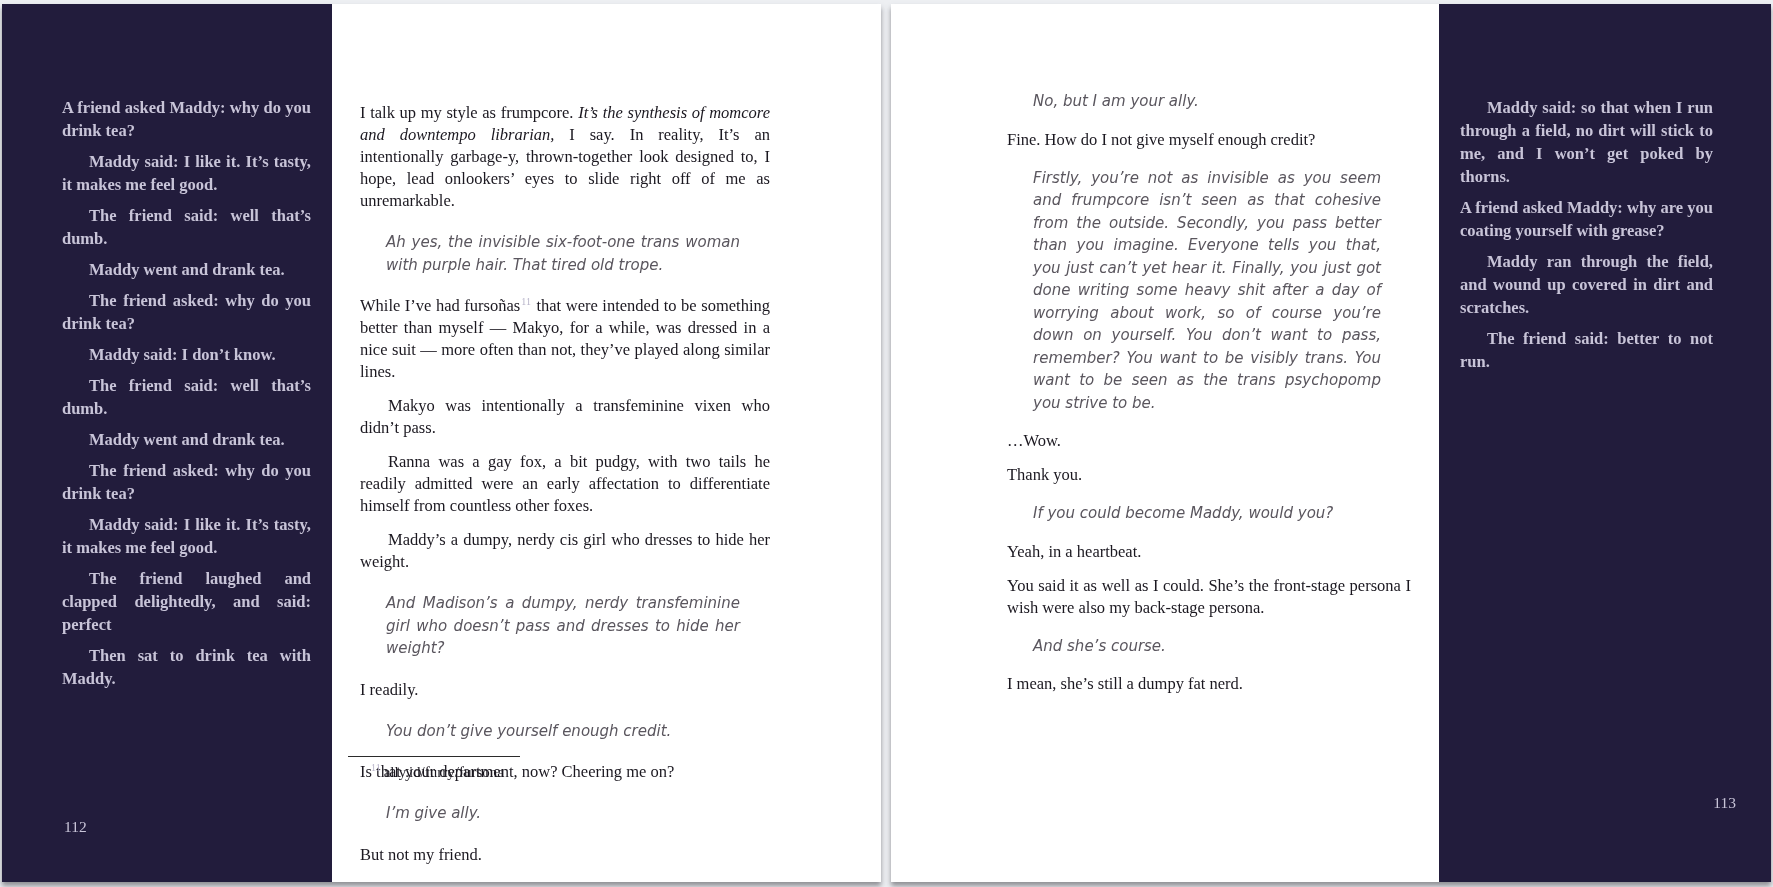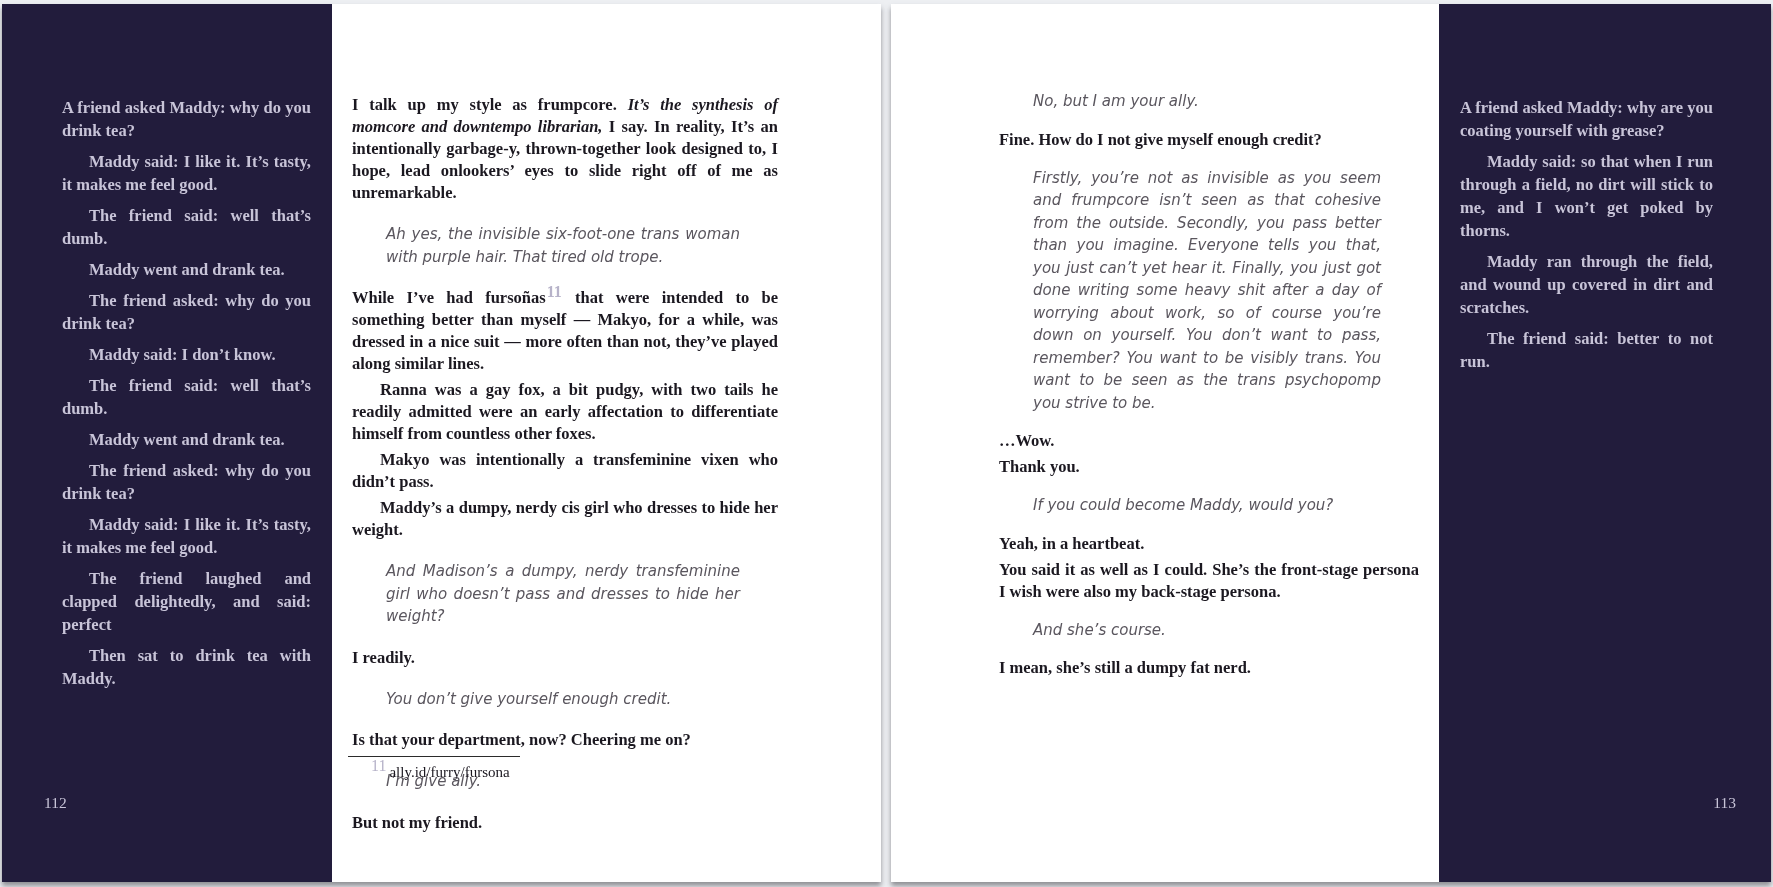--- a/index.html
+++ b/index.html
@@ -13,35 +13,35 @@
   .panel{position:absolute;top:0;height:878px;background:#221c3c;color:#c8c4d8;}
   .panel-left{left:0;width:330px;}
   .panel-right{right:0;width:332px;}
   .panel-text{position:absolute;top:84px;font-size:16.5px;line-height:23px;text-align:justify;}
   .panel-left  .panel-text{left:52px;right:13px;}
   .panel-right .panel-text{left:13px;right:50px;}
   .side-para{margin:8px;font-weight:bold;}
   .side-para.indent{text-indent:27px;}
 
   .page-number{position:absolute;top:790px;font-size:15.5px;color:#c8c4d8;}
-  .pn-left{left:42px;}
+  .pn-left{left:62px;margin-top:24px;}
   .pn-right{right:35px;text-align:center;}
 
   .content{position:absolute;font-size:16.5px;line-height:22px;color:#1b1820;text-align:justify;}
   .content-left{left:346px;top:86px;width:434px;}
   .content-right{left:104px;top:70px;width:428px;}
-  .body-para{margin:4px;font-weight:bold;}
+  .body-para{margin:12px;}
   .body-para.indent{text-indent:28px;}
 
   .dialogue{font-family:"DejaVu Sans", sans-serif;font-style:italic;color:#5a565e;
             font-size:15px;line-height:22.5px;text-align:justify;}
   .content-left  .dialogue{margin:19px 42px 19px 38px;}
   .content-right .dialogue{margin:16px 42px 16px 38px;}
 
-  sup.fnref{font-size:16px;color:#b7b3c9;vertical-align:super;line-height:0;margin:0 1px;}
+  sup.fnref{font-size:10px;color:#b7b3c9;vertical-align:super;line-height:0;margin:0 1px;}
 
   .footnote{position:absolute;left:346px;top:752px;width:434px;color:#1b1820;}
   .footnote-rule{width:172px;border-top:1.4px solid #2b2b2b;margin:0 0 7px 0;}
   .footnote-line{font-size:15px;padding-left:22px;}
   .footnote-line sup.fnref{margin-right:3px;}
 </style>
 </head>
 <body>
 
 <div class="viewport">
@@ -61,22 +61,22 @@
           <p class="side-para indent"><span>Maddy said: I like it. It’s tasty, it makes me feel good.</span></p>
           <p class="side-para indent"><span>The friend laughed and clapped delightedly, and said: perfect</span></p>
           <p class="side-para indent"><span>Then sat to drink tea with Maddy.</span></p>
         </div>
       <div class="page-number pn-left">112</div>
     </aside>
     <div class="content content-left">
         <p class="body-para"><span>I talk up my style as frumpcore. </span><i>It’s the synthesis of momcore and downtempo librarian,</i><span> I say. In reality, It’s an intentionally garbage-y, thrown-together look designed to, I hope, lead onlookers’ eyes to slide right off of me as unremarkable.</span></p>
         <p class="dialogue"><span>Ah yes, the invisible six-foot-one trans woman with purple hair. That tired old trope.</span></p>
         <p class="body-para"><span>While I’ve had fursoñas</span><sup class="fnref">11</sup><span> that were intended to be something better than myself — Makyo, for a while, was dressed in a nice suit — more often than not, they’ve played along similar lines.</span></p>
+        <p class="body-para indent"><span>Makyo was intentionally a transfeminine vixen who didn’t pass.</span></p>
         <p class="body-para indent"><span>Ranna was a gay fox, a bit pudgy, with two tails he readily admitted were an early affectation to differentiate himself from countless other foxes.</span></p>
-        <p class="body-para indent"><span>Makyo was intentionally a transfeminine vixen who didn’t pass.</span></p>
         <p class="body-para indent"><span>Maddy’s a dumpy, nerdy cis girl who dresses to hide her weight.</span></p>
         <p class="dialogue"><span>And Madison’s a dumpy, nerdy transfeminine girl who doesn’t pass and dresses to hide her weight?</span></p>
         <p class="body-para"><span>I readily.</span></p>
         <p class="dialogue"><span>You don’t give yourself enough credit.</span></p>
         <p class="body-para"><span>Is that your department, now? Cheering me on?</span></p>
         <p class="dialogue"><span>I’m give ally.</span></p>
         <p class="body-para"><span>But not my friend.</span></p>
       </div>
     <div class="footnote">
       <div class="footnote-rule"></div>
@@ -92,22 +92,22 @@
         <p class="body-para"><span>…Wow.</span></p>
         <p class="body-para"><span>Thank you.</span></p>
         <p class="dialogue"><span>If you could become Maddy, would you?</span></p>
         <p class="body-para"><span>Yeah, in a heartbeat.</span></p>
         <p class="body-para"><span>You said it as well as I could. She’s the front-stage persona I wish were also my back-stage persona.</span></p>
         <p class="dialogue"><span>And she’s course.</span></p>
         <p class="body-para"><span>I mean, she’s still a dumpy fat nerd.</span></p>
       </div>
     <aside class="panel panel-right">
       <div class="panel-text">
+          <p class="side-para indent"><span>Maddy said: so that when I run through a field, no dirt will stick to me, and I won’t get poked by thorns.</span></p>
           <p class="side-para"><span>A friend asked Maddy: why are you coating yourself with grease?</span></p>
-          <p class="side-para indent"><span>Maddy said: so that when I run through a field, no dirt will stick to me, and I won’t get poked by thorns.</span></p>
           <p class="side-para indent"><span>Maddy ran through the field, and wound up covered in dirt and scratches.</span></p>
           <p class="side-para indent"><span>The friend said: better to not run.</span></p>
         </div>
       <div class="page-number pn-right">113</div>
     </aside>
   </section>
 
 </div>
 
 </body></html>

